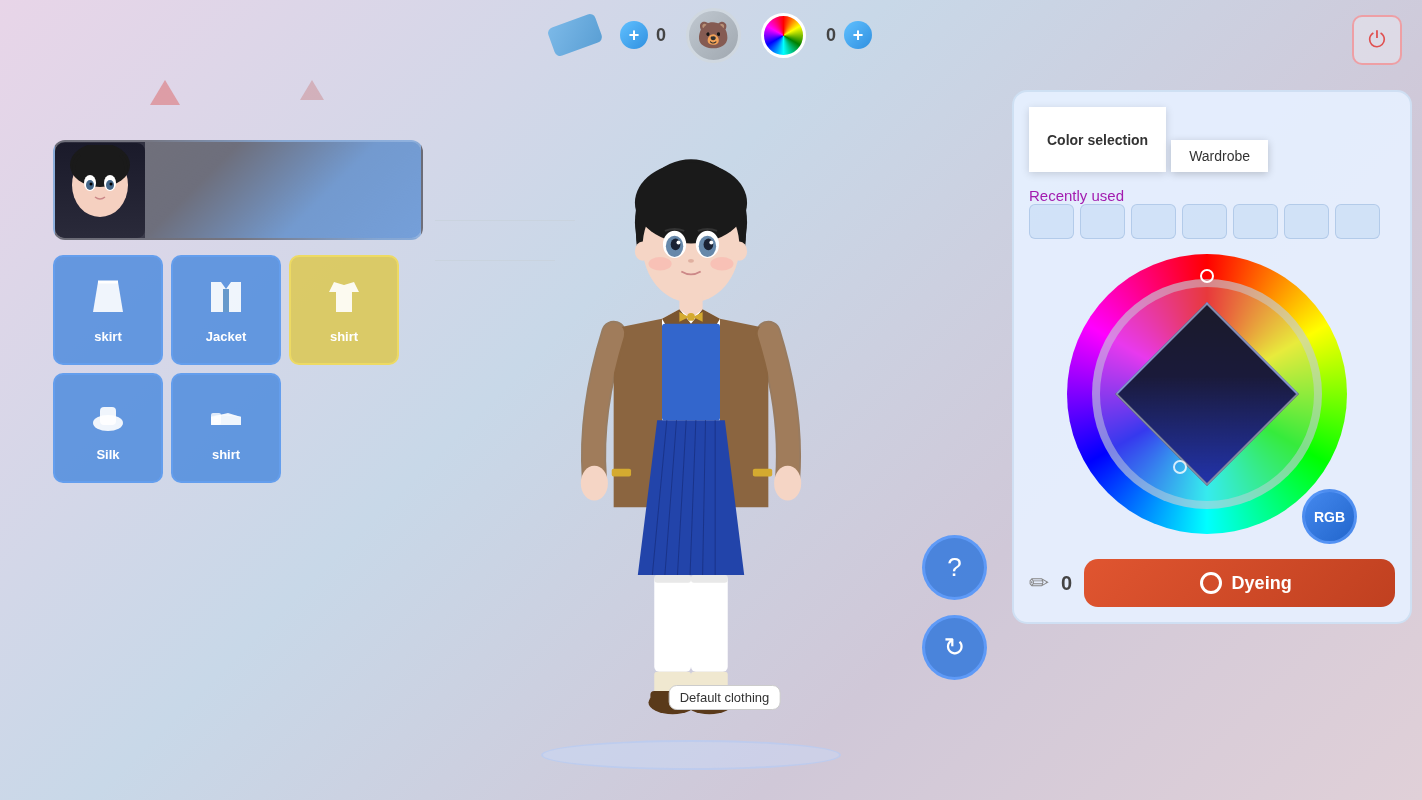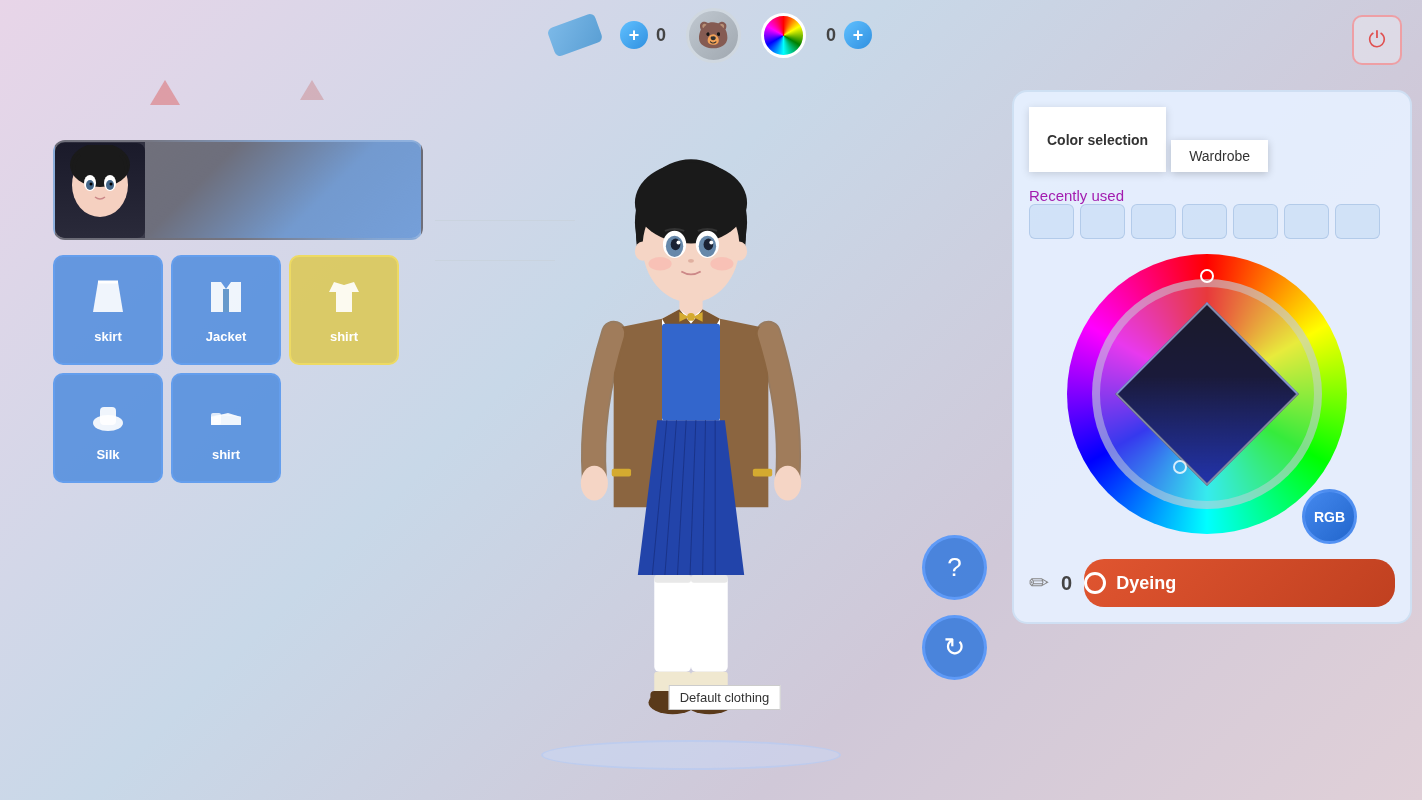--- a/index.html
+++ b/index.html
@@ -199,21 +199,21 @@
       transform: translateX(-50%);
       width: 300px;
       height: 30px;
       border-radius: 50%;
       background: rgba(200,220,255,0.4);
       border: 2px solid rgba(180,200,240,0.6);
     }
     .annotation-label {
       background: white;
       border: 1px solid #ccc;
-      border-radius: 0;
+      border-radius: 8px;
       padding: 4px 10px;
       font-size: 13px;
       color: #333;
       white-space: nowrap;
     }
 
     
     .right-actions {
       position: absolute;
       right: 435px;
@@ -372,28 +372,30 @@
     .count-value {
       font-size: 20px;
       color: #444;
       font-weight: bold;
     }
     .dyeing-btn {
       flex: 1;
       height: 48px;
       background: linear-gradient(135deg, #e05530, #c04020);
       border: none;
-      border-radius: 20px;
+      border-radius: 14px;
       color: white;
       font-size: 18px;
       font-weight: bold;
       cursor: pointer;
       display: flex;
       align-items: center;
+      justify-content: center;
       gap: 10px;
+      padding-left: 12px;
     }
     .dyeing-circle {
       width: 22px;
       height: 22px;
       border-radius: 50%;
       border: 3px solid white;
     }
 
     
     .character-display {

